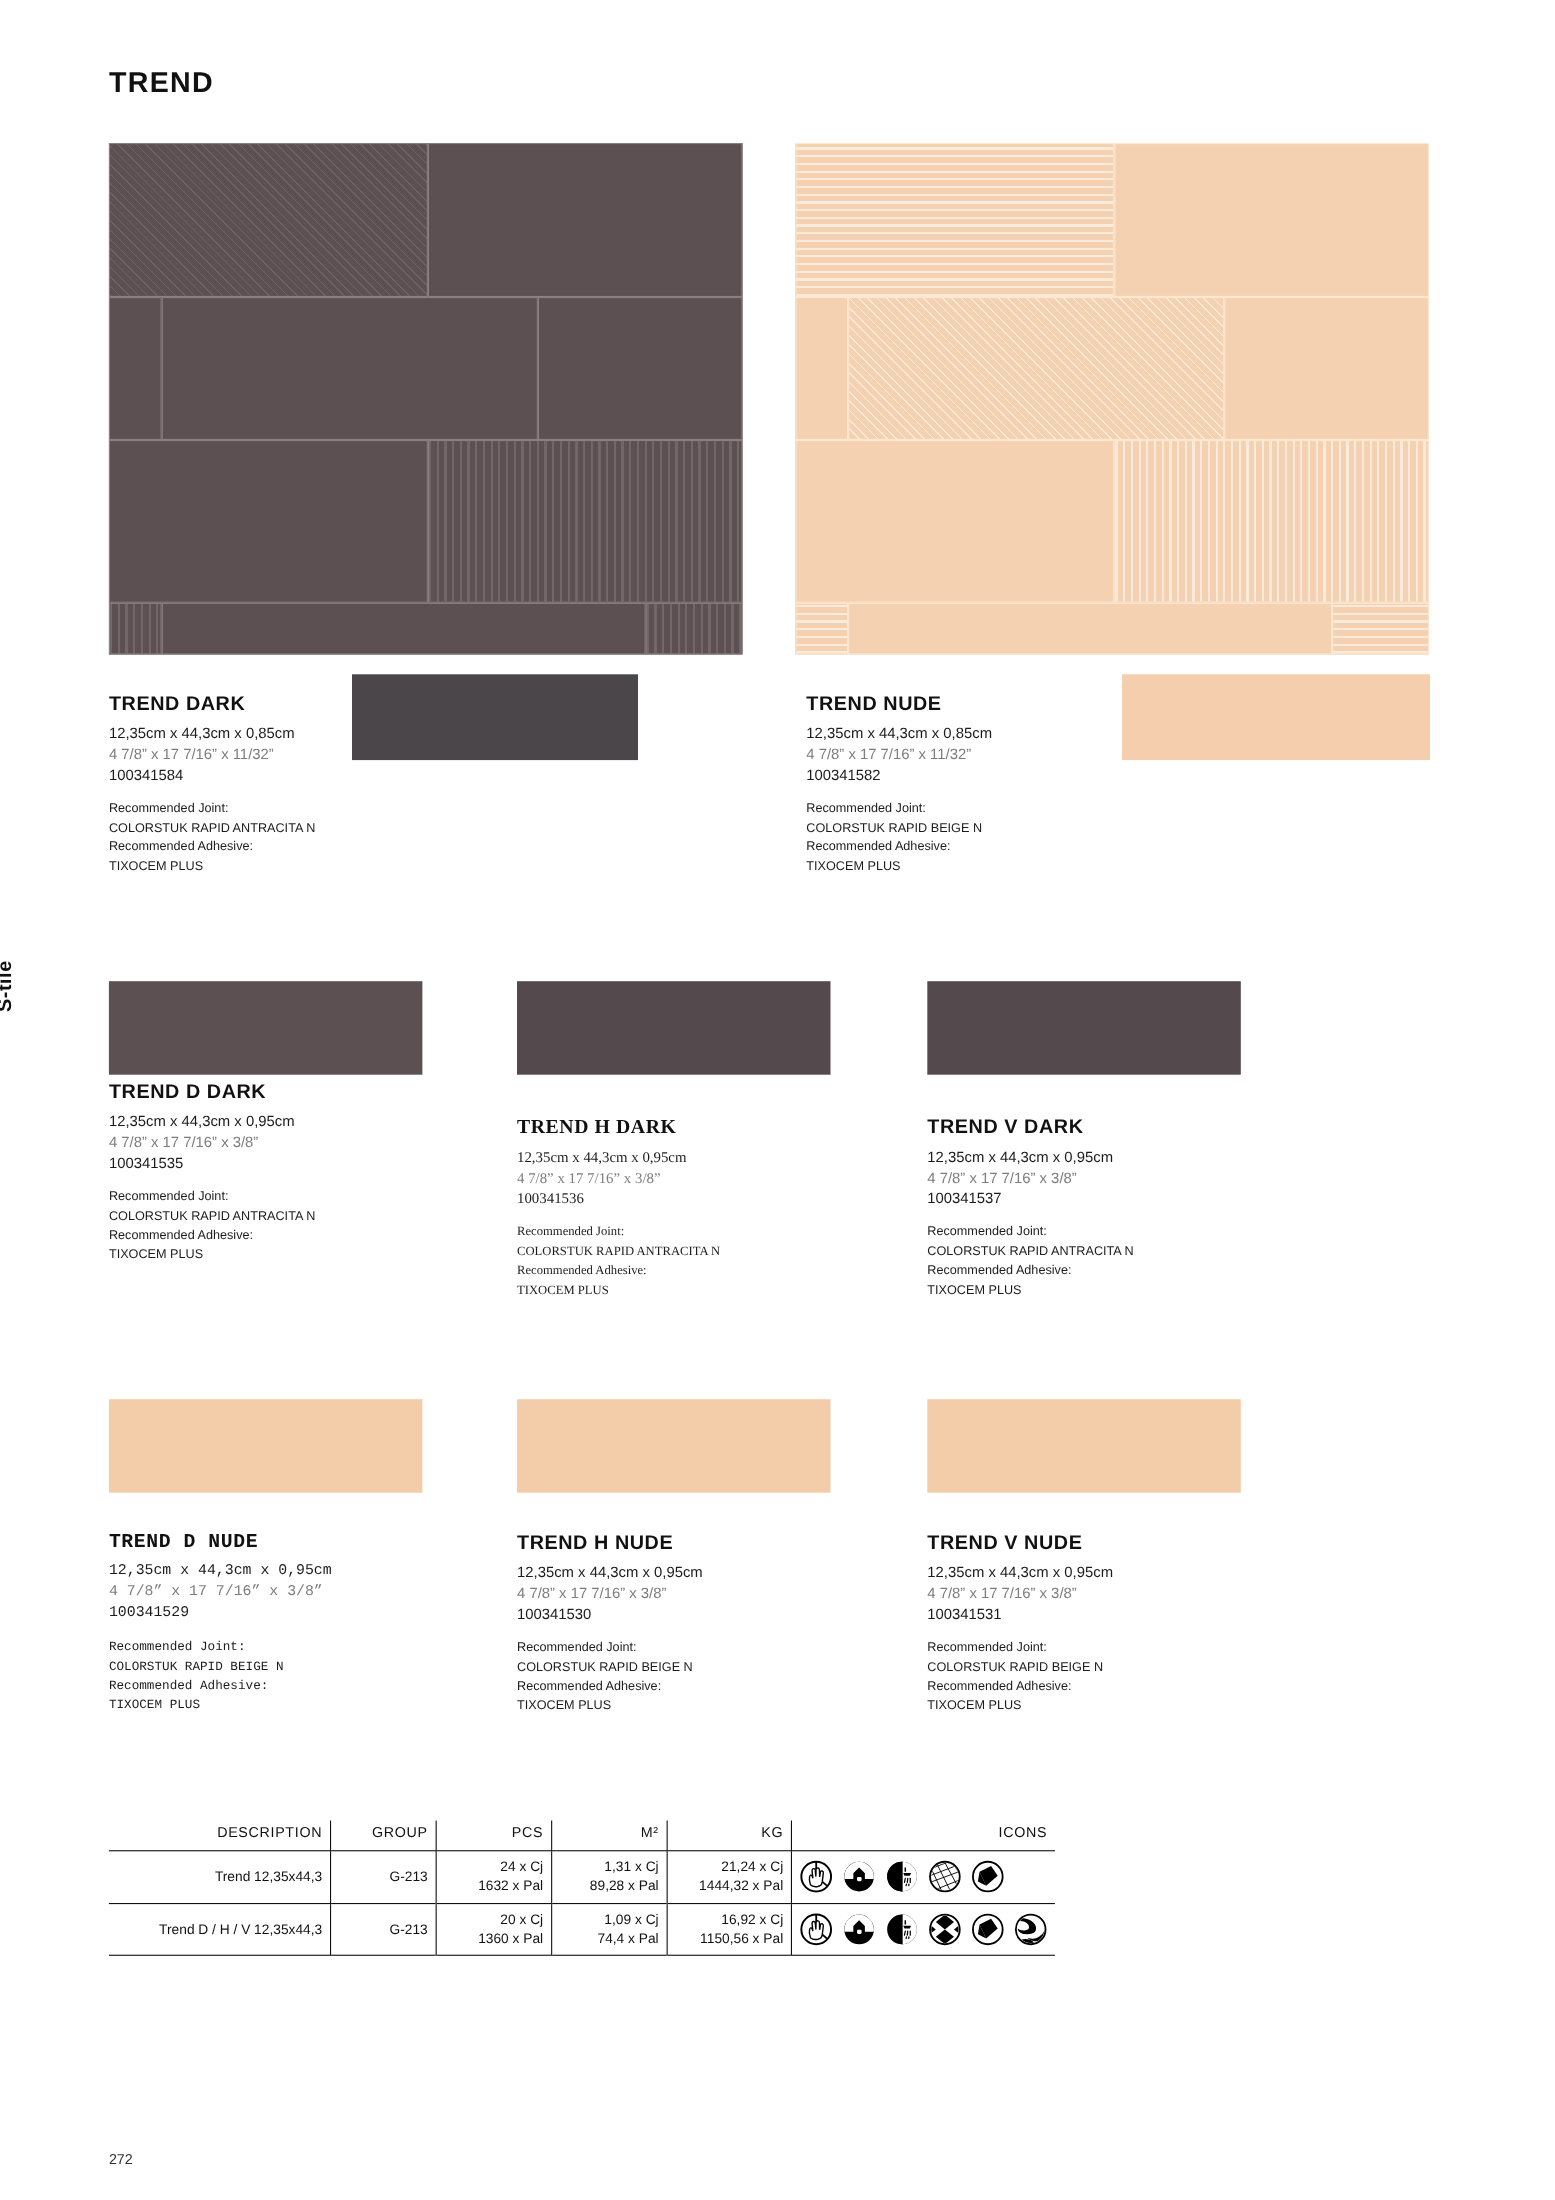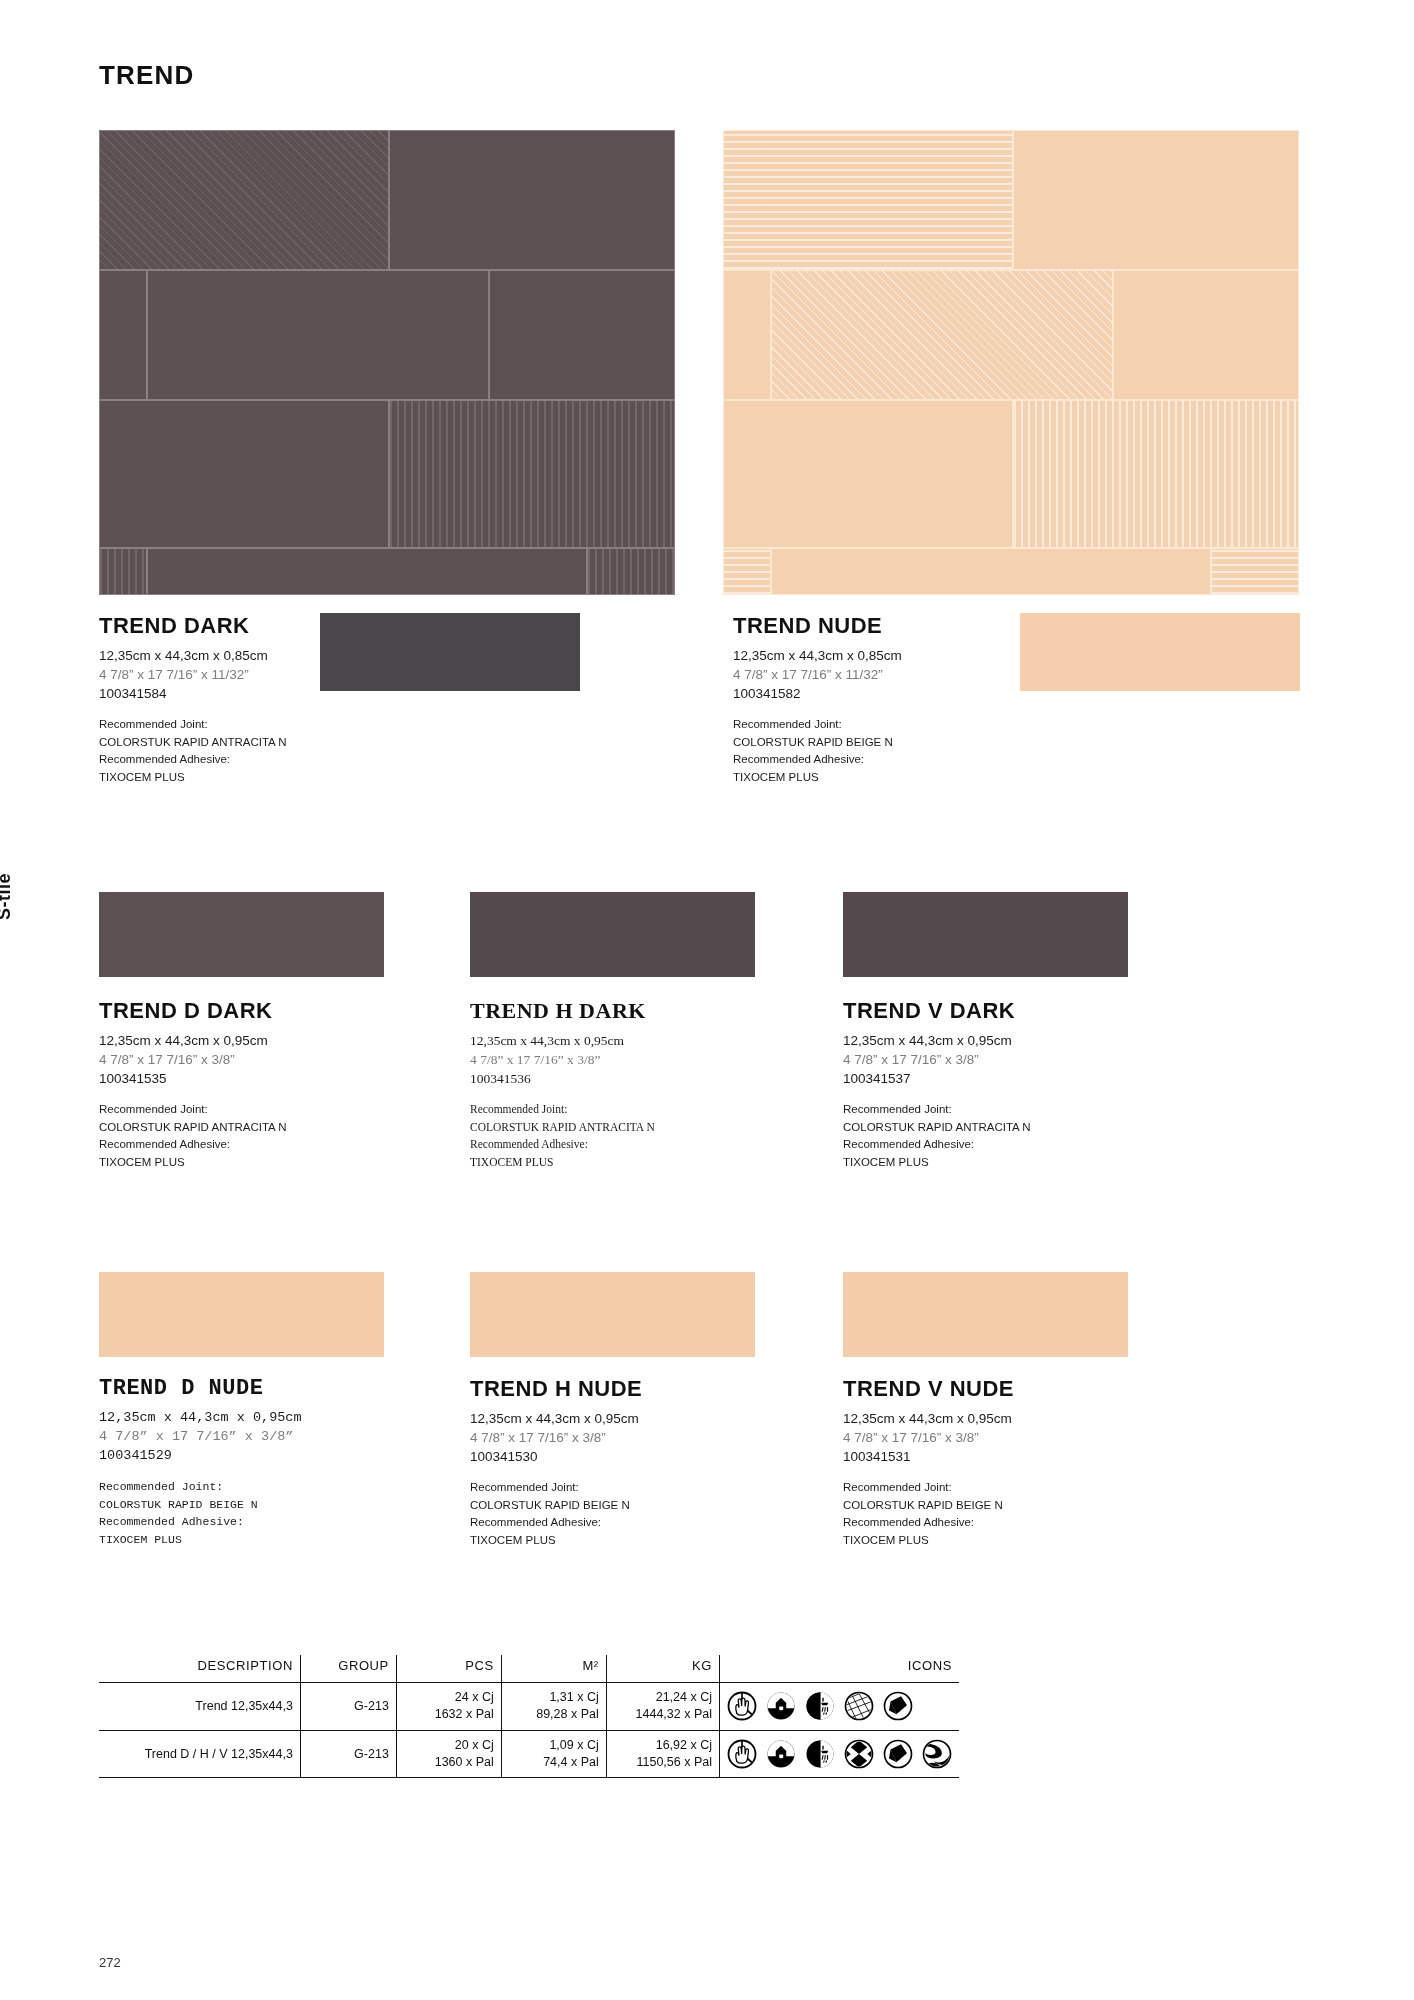--- a/index.html
+++ b/index.html
@@ -62,22 +62,22 @@
   }
   .tex-vert-n{
     background-image:repeating-linear-gradient(90deg,
       rgba(255,255,255,0.55) 0px, rgba(255,255,255,0.55) 2px,
       rgba(0,0,0,0.0) 2px, rgba(0,0,0,0.0) 7px);
   }
 
   
   .prod{position:absolute;}
   .prod-name{
-    font-size:22px;font-weight:bold;letter-spacing:0.5px;color:#111;
-    margin-bottom:7px;white-space:nowrap;
+    font-size:18px;font-weight:bold;letter-spacing:0.5px;color:#111;
+    margin-bottom:7px;white-space:nowrap;margin-top:16px;
   }
   .prod-dim{font-size:13.5px;color:#1c1c1c;line-height:1.42;white-space:nowrap;}
   .prod-dim-in{font-size:13.5px;color:#7d7d7d;line-height:1.42;white-space:nowrap;}
   .prod-code{font-size:13.5px;color:#1c1c1c;line-height:1.42;white-space:nowrap;}
   .prod-rec{margin-top:13px;font-size:11.5px;color:#1c1c1c;line-height:1.52;white-space:nowrap;}
 
   
   .swatch{position:absolute;}
 
   
@@ -169,21 +169,21 @@
       <div>COLORSTUK RAPID BEIGE N</div>
       <div>Recommended Adhesive:</div>
       <div>TIXOCEM PLUS</div>
     </div>
   </div>
 
   <div class="strip tex-diag" style="left:99px;top:892px;width:285px;height:85px;background:#5d5053;"></div>
   <div class="strip tex-horz" style="left:470px;top:892px;width:285px;height:85px;background:#54494c;"></div>
   <div class="strip tex-vert" style="left:843px;top:892px;width:285px;height:85px;background:#54494c;"></div>
 
-  <div class="prod" style="left:99px;top:998px;width:300px;">
+  <div class="prod" style="left:99px;top:966px;width:300px;">
     <div class="prod-name">TREND D DARK</div>
     <div class="prod-dim">12,35cm x 44,3cm x 0,95cm</div>
     <div class="prod-dim-in">4 7/8” x 17 7/16” x 3/8”</div>
     <div class="prod-code">100341535</div>
     <div class="prod-rec">
       <div>Recommended Joint:</div>
       <div>COLORSTUK RAPID ANTRACITA N</div>
       <div>Recommended Adhesive:</div>
       <div>TIXOCEM PLUS</div>
     </div>

